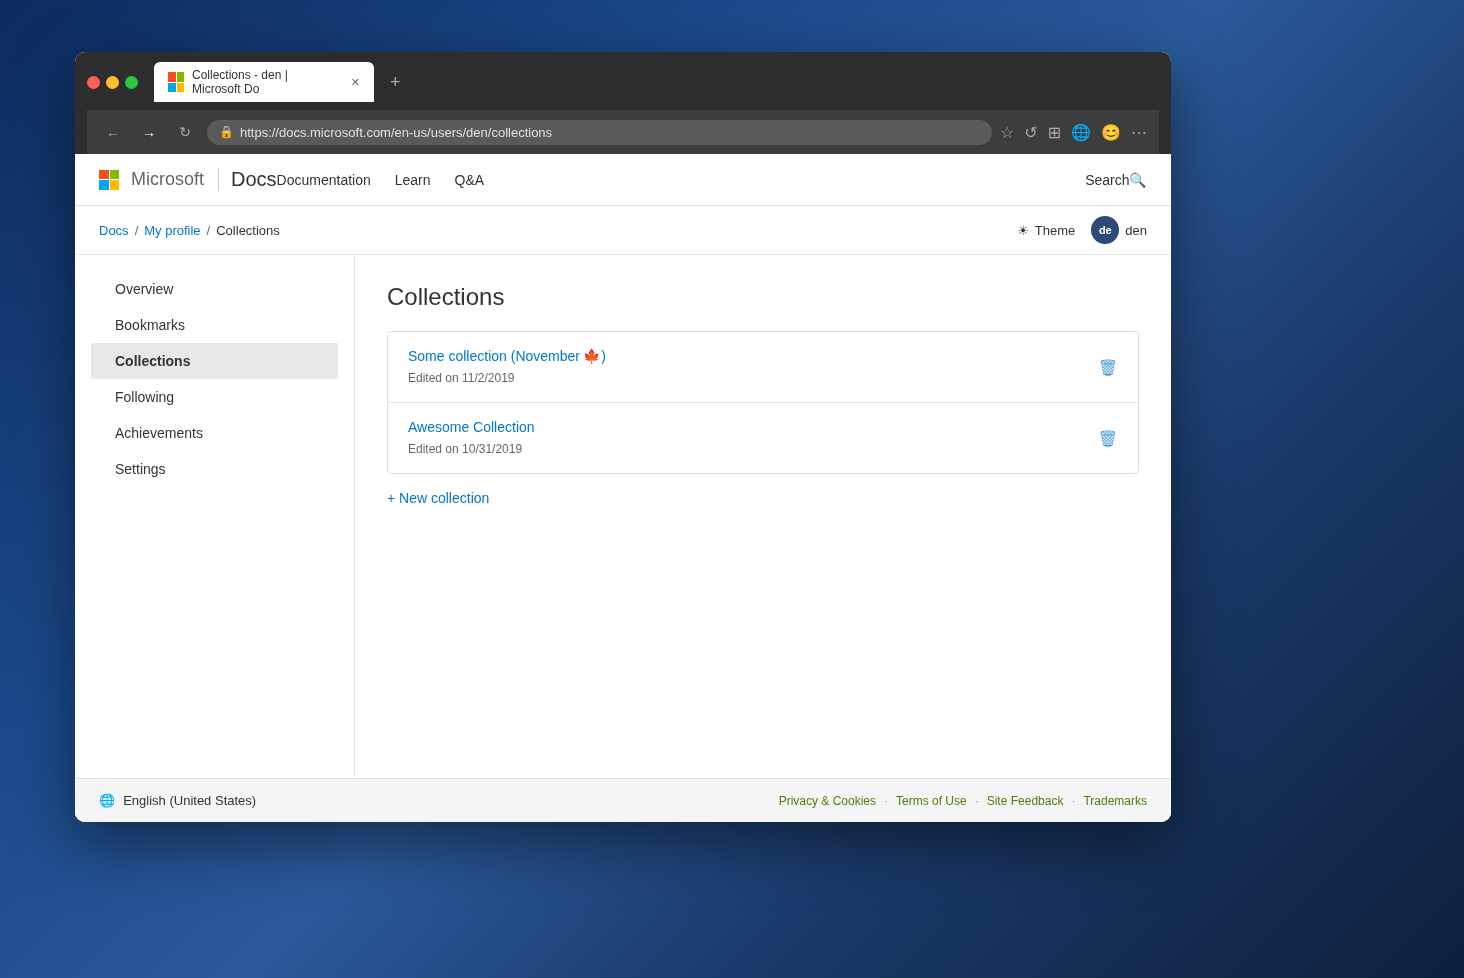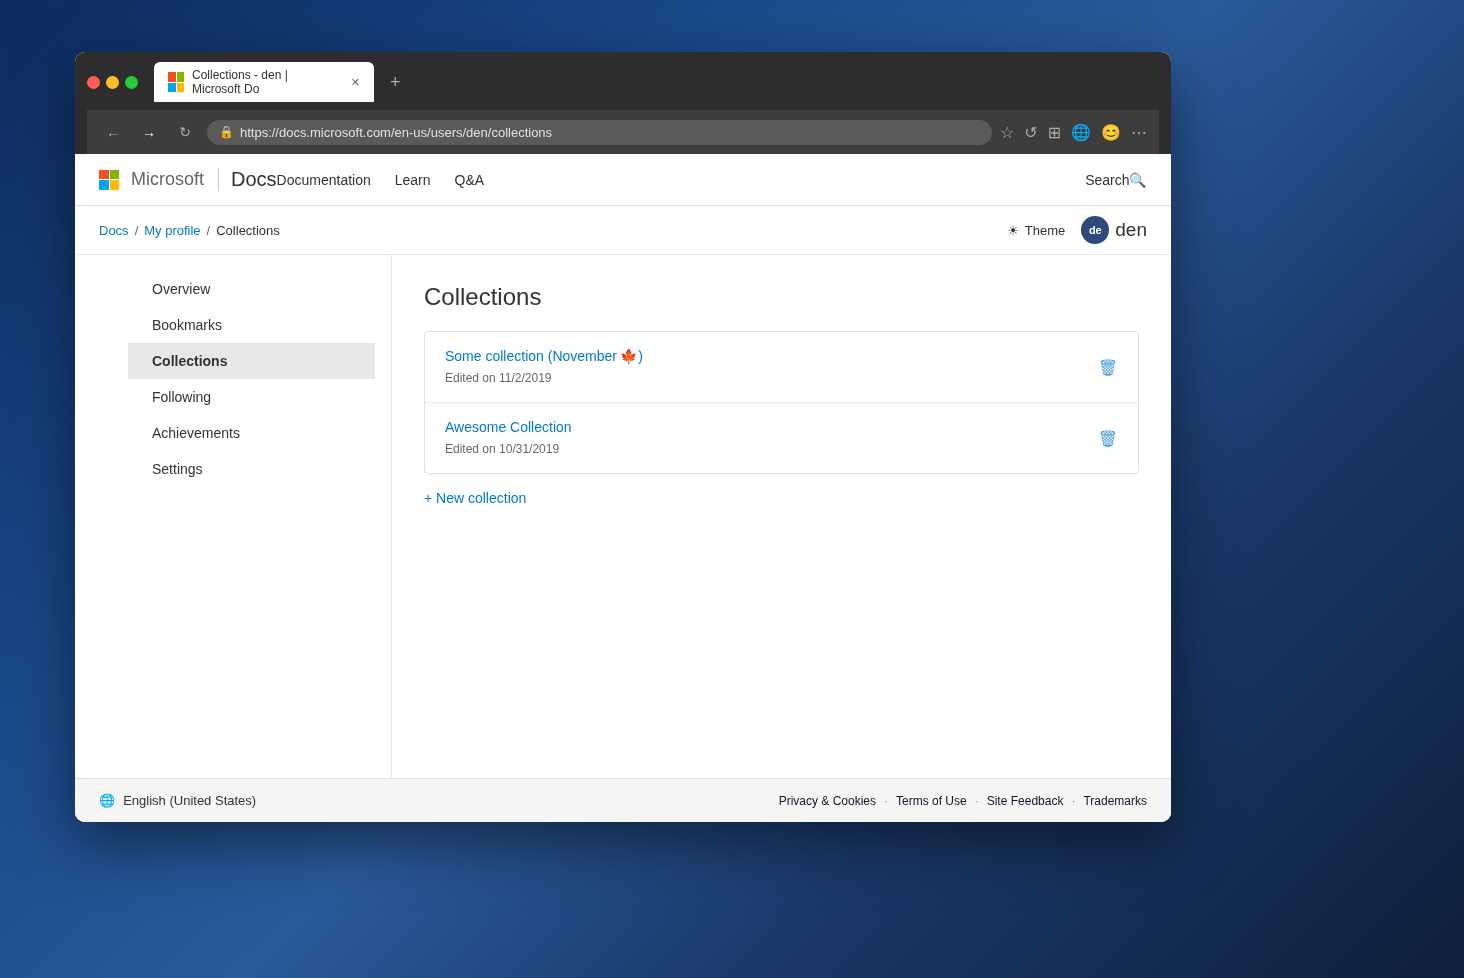--- a/index.html
+++ b/index.html
@@ -265,38 +265,37 @@
       background: #2d4a7a;
       display: flex;
       align-items: center;
       justify-content: center;
       color: #fff;
       font-size: 11px;
       font-weight: bold;
     }
 
     .user-name {
-      font-size: 19px;
+      font-size: 13px;
       color: #333;
     }
 
     
     .main-layout {
       display: flex;
       flex: 1;
       overflow: hidden;
     }
 
     
     .sidebar {
       width: 280px;
       padding: 16px 16px;
       border-right: 1px solid #e8e8e8;
       flex-shrink: 0;
-      margin-left: 37px;
     }
 
     .sidebar-item {
       padding: 10px 24px;
       font-size: 14px;
       color: #333;
       cursor: pointer;
     }
 
     .sidebar-item.active {
@@ -394,21 +393,21 @@
     .footer-links {
       display: flex;
       align-items: center;
       gap: 8px;
       font-size: 12px;
       color: #333;
     }
 
     .footer-link {
       cursor: pointer;
-      color: #0f172a;
+      color: #4d7c0f;
     }
 
     .footer-sep {
       color: #999;
     }
 
     
     .ms-square {
       display: grid;
       grid-template-columns: 1fr 1fr;

